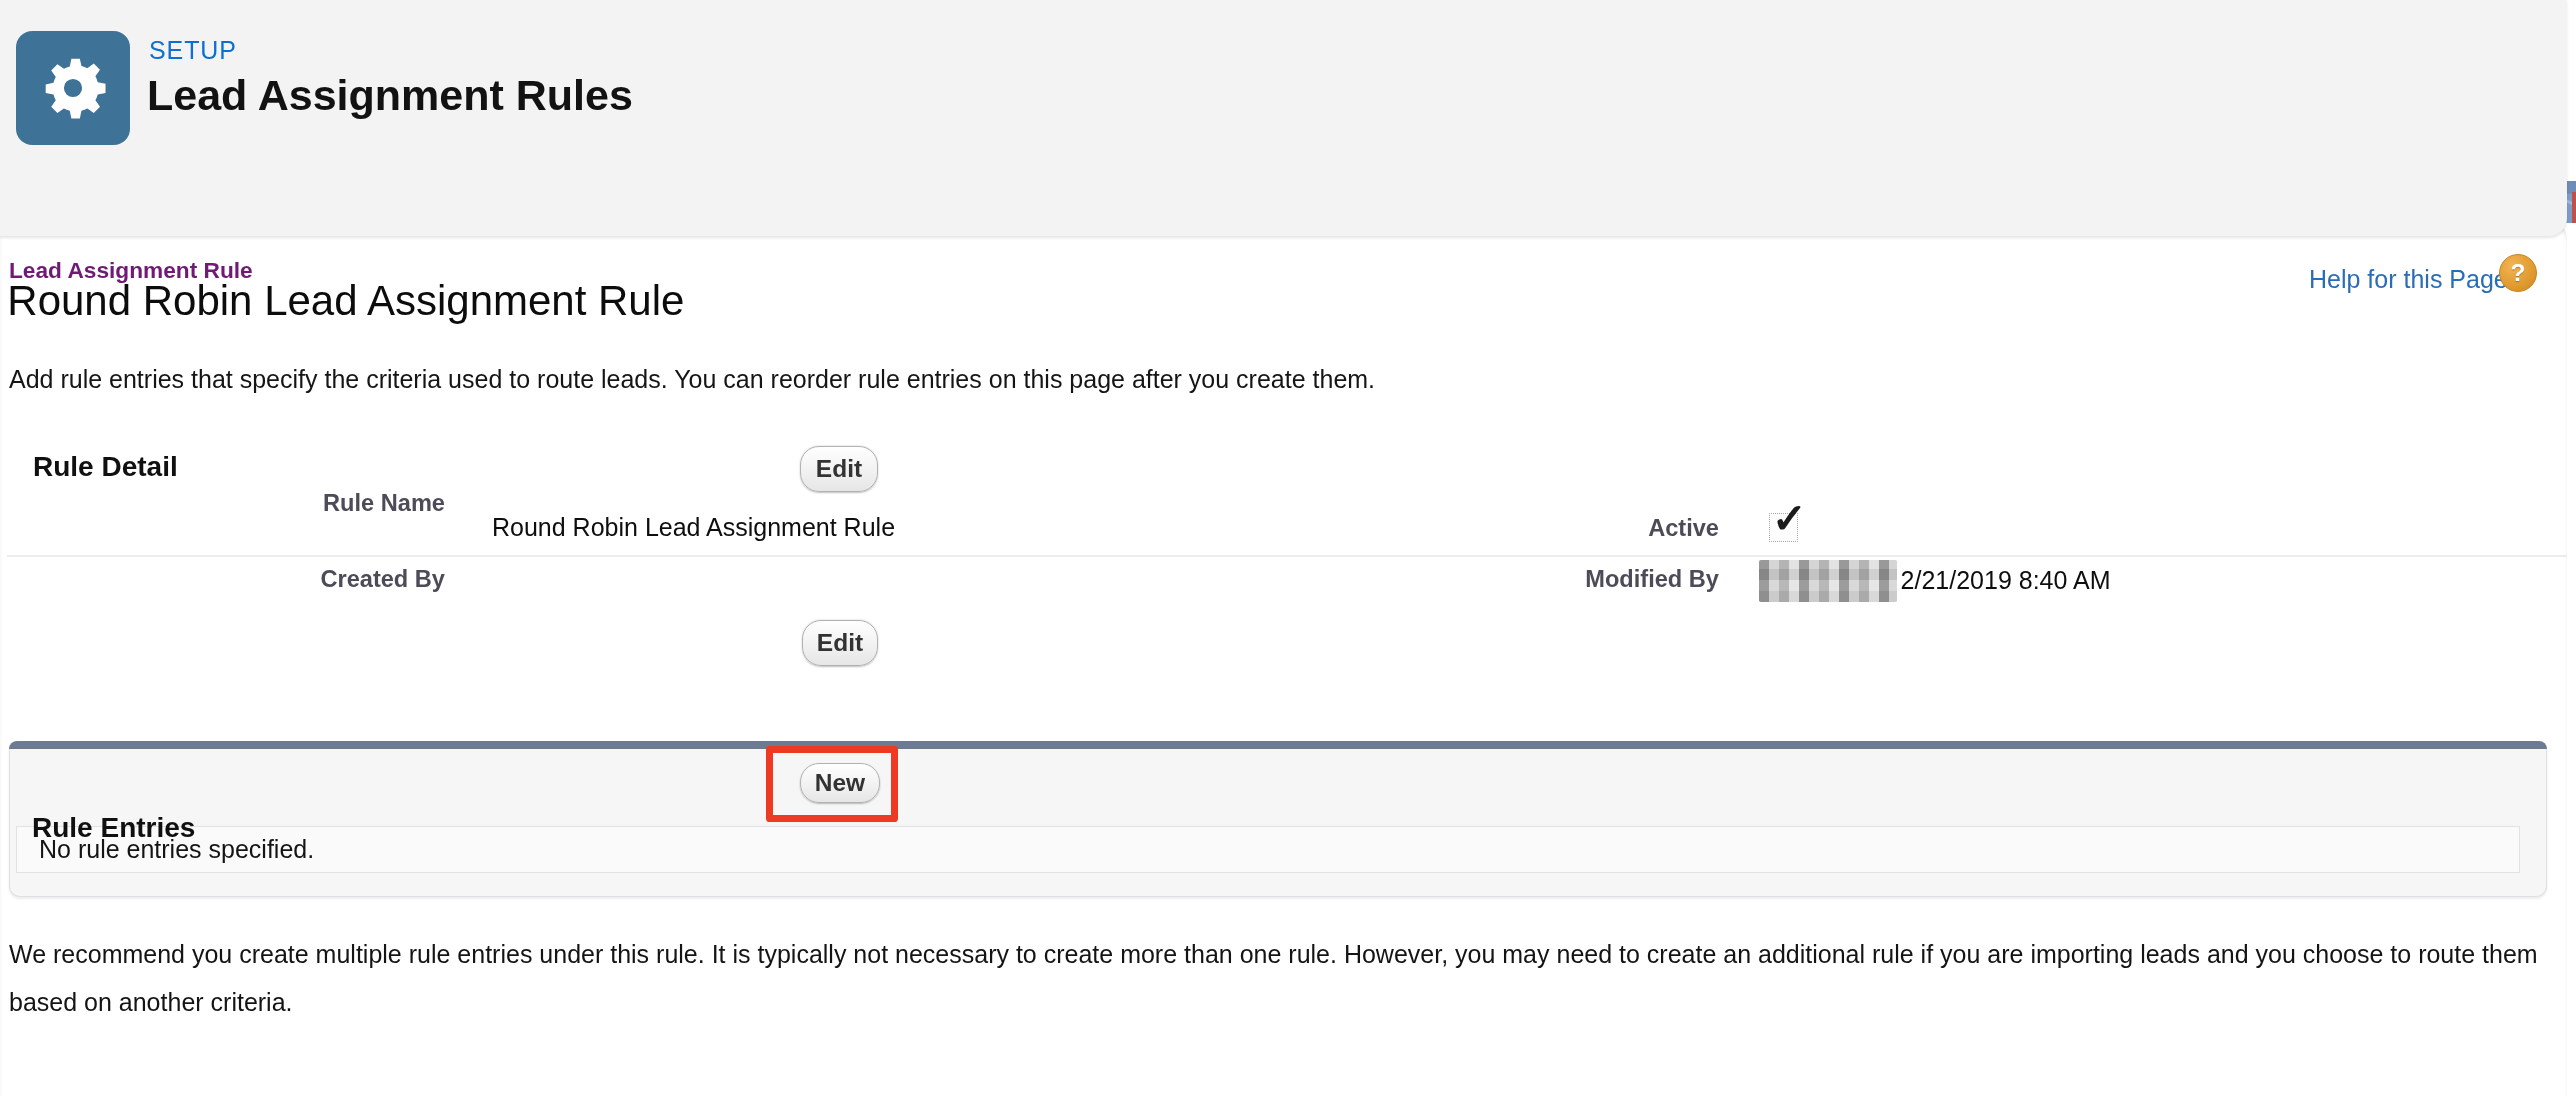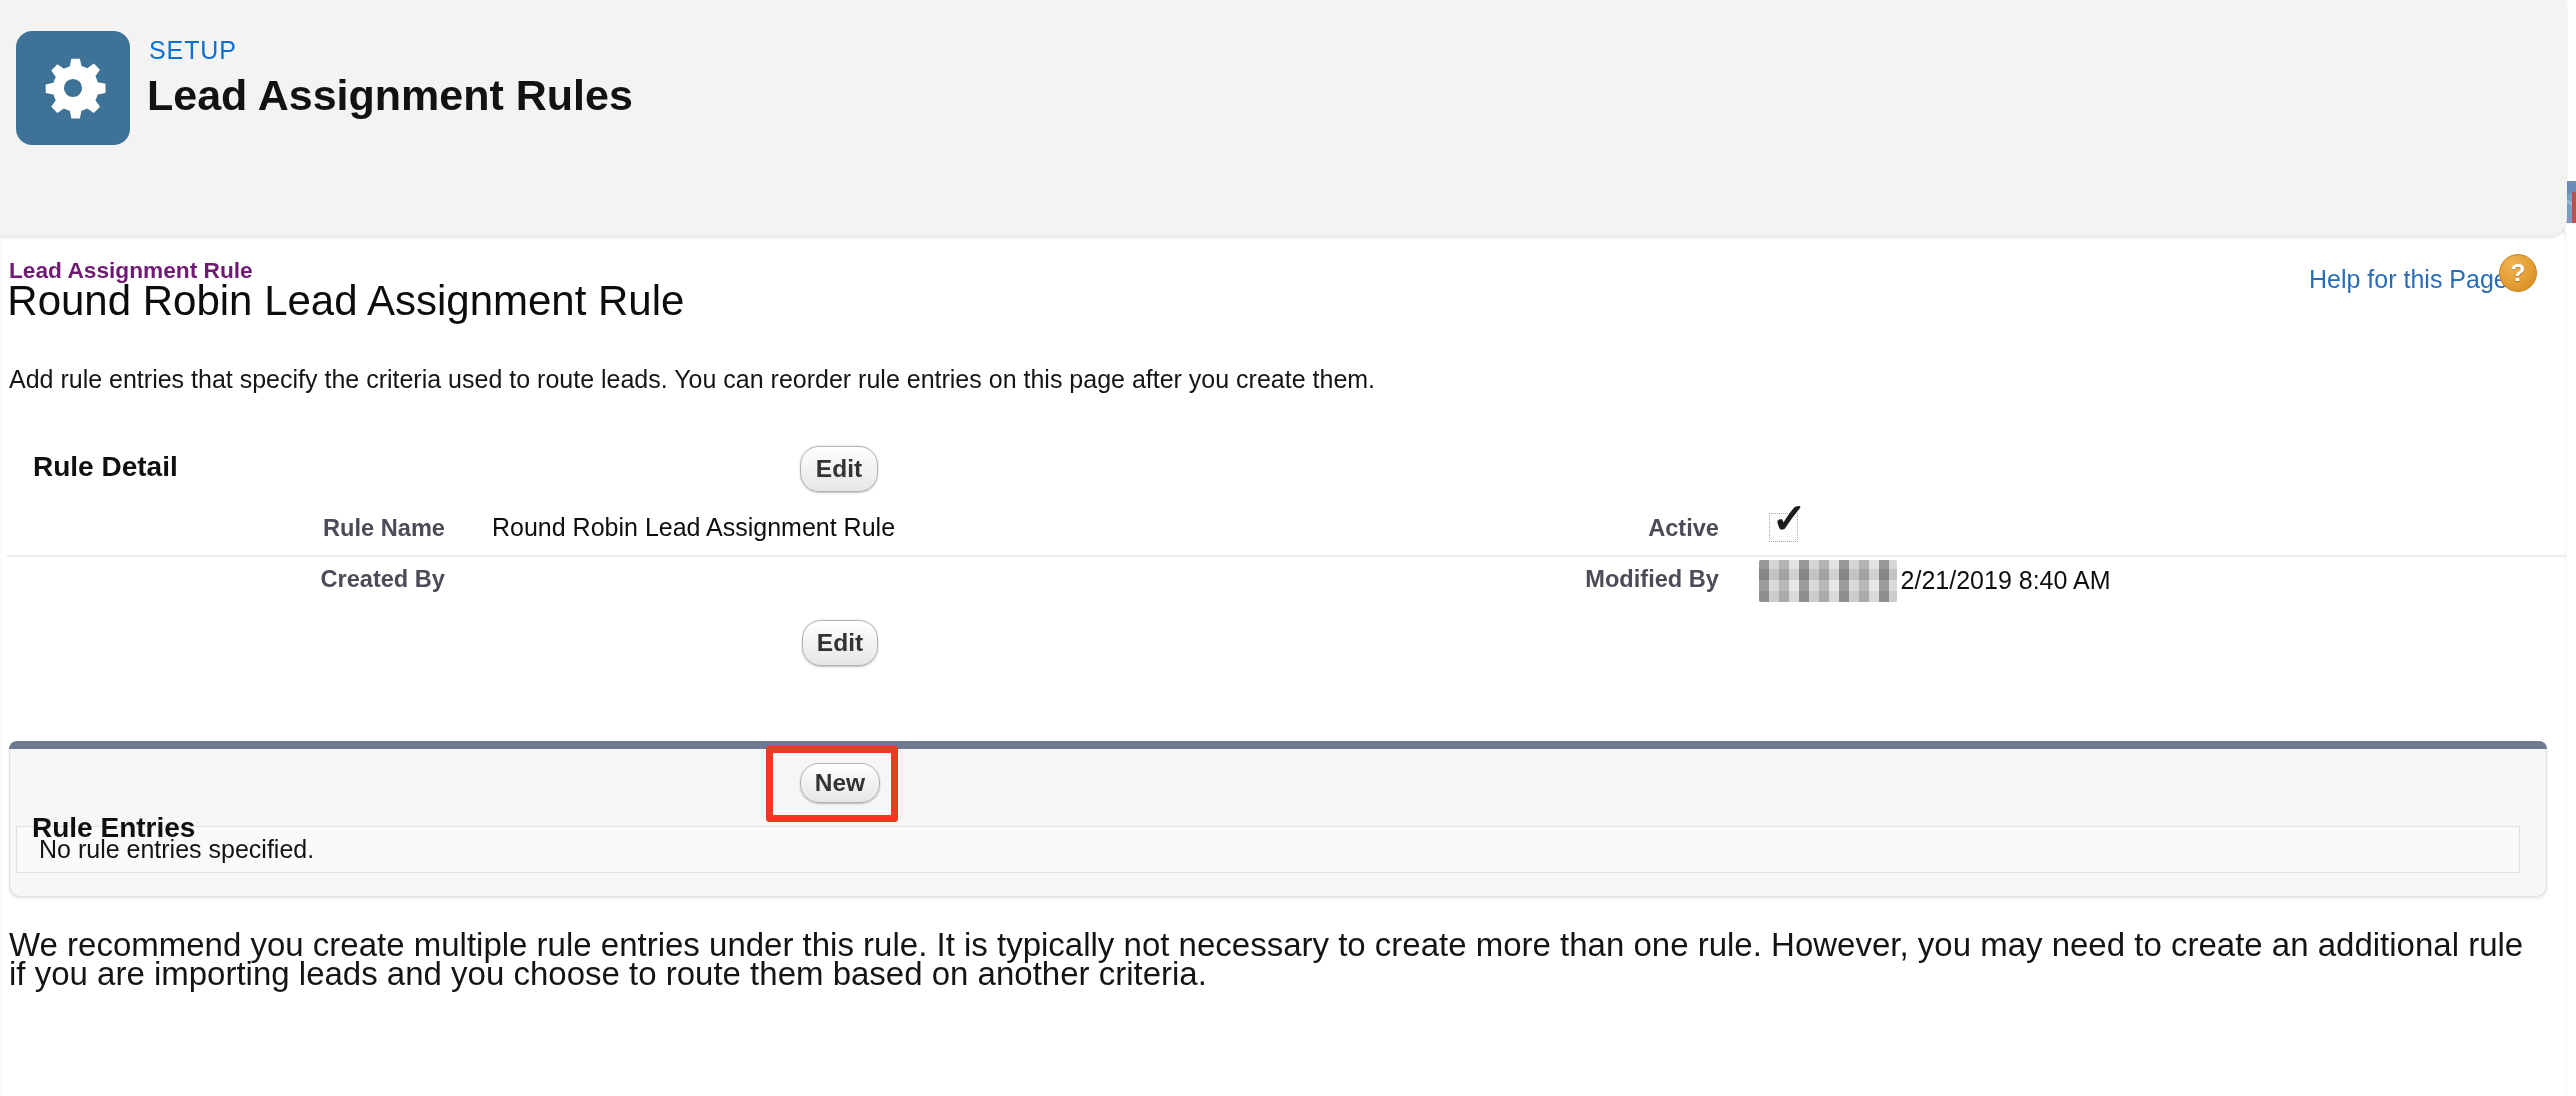--- a/index.html
+++ b/index.html
@@ -87,21 +87,21 @@
     font-size:24.5px; font-weight:bold; color:#333;
     display:flex; align-items:center; justify-content:center;
     cursor:pointer;
   }
   .btn-edit-top    { left:800px; top:446px; width:78px; height:46px; }
   .btn-edit-bottom { left:802px; top:620px; width:76px; height:46px; }
 
   .field-label { position:absolute; z-index:3; font-size:23.6px; font-weight:bold; color:#4c4c58; text-align:right; }
   .field-value { position:absolute; z-index:3; font-size:25px; color:#0e0e0e; display:flex; align-items:center; }
 
-  .lbl-rule-name   { left:127px;  width:318px; top:515px; }
+  .lbl-rule-name   { left:127px;  width:318px; top:490px; }
   .val-rule-name   { left:492px;  top:509px; height:36px; }
   .lbl-active      { left:1414px; width:305px; top:515px; }
   .lbl-created-by  { left:127px;  width:318px; top:566px; }
   .val-created-by  { left:492px;  top:555px; height:51px; }
   .lbl-modified-by { left:1414px; width:305px; top:566px; }
   .val-modified-by { left:1759px; top:555px; height:51px; }
 
   .detail-divider { position:absolute; left:7.3px; width:2560px; top:555px; height:1.8px; background:#ececec; z-index:3; }
 
   .checkbox-checked {
@@ -141,21 +141,21 @@
   }
   .re-empty-box {
     position:absolute; left:6px; top:77px; width:2504px; height:47px;
     background:#fafafa; border:0.9px solid #e2e1e4;
     display:flex; align-items:center; z-index:1;
   }
   .re-empty-text { margin-left:22px; font-size:25px; color:#141414; }
 
   .footer-note {
     position:absolute; left:9px; top:930px; width:2538px; z-index:3;
-    font-size:33px; line-height:29px; color:#141414;
+    font-size:25px; line-height:48px; color:#141414;
   }
 </style>
 </head>
 <body>
 
 <div class="page">
 
   <div class="banner"></div>
   <div class="red-sliver"></div>
 

